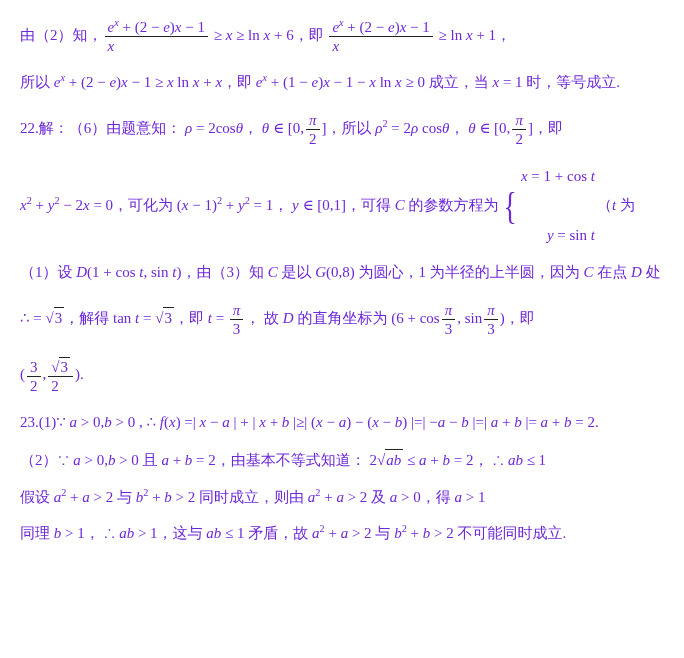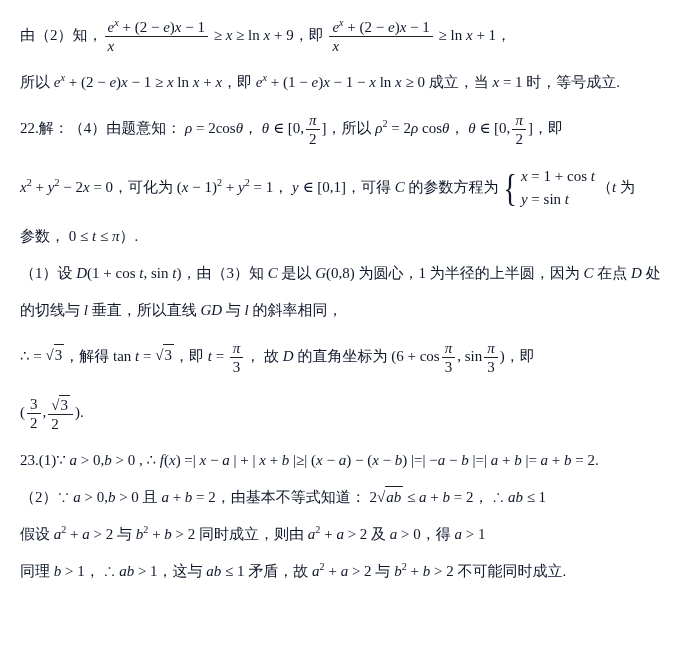--- a/index.html
+++ b/index.html
@@ -1,64 +1,62 @@
 <!DOCTYPE html>
 <html><head>
 <meta charset="utf-8">
 <style>
   html,body{margin:0;padding:0;background:#ffffff;}
   .page{
     width:684px;height:658px;box-sizing:border-box;
     padding:16px 1px 8px 20px;
     font-family:"Liberation Serif","DejaVu Serif",serif;
-    font-size:15px;color:#0f172a;overflow:hidden;background:#ffffff;
+    font-size:15px;color:#6d28d9;overflow:hidden;background:#ffffff;
   }
   .line{display:block;white-space:nowrap;margin-bottom:15px;line-height:1.45;}
   .it{font-style:italic;font-family:"Liberation Serif","DejaVu Serif",serif;}
   sup.sp{font-size:0.68em;line-height:0;}
   .frac{display:inline-flex;flex-direction:column;text-align:left;vertical-align:middle;margin:2px 2px;line-height:1.2;}
   .frac>.num{display:block;border-bottom:1px solid #222;padding:0 3px;}
   .frac>.den{display:block;padding:0 3px;}
   .sqrt{white-space:nowrap;display:inline-block;}
   .sqrt>.rad{display:inline-block;}
   .sqrt>.radicand{display:inline-block;border-top:1px solid #222;padding:0 2px 0 1px;}
   .cases{display:inline-flex;align-items:center;vertical-align:middle;margin:0 2px;}
   .cases>.brace{font-size:2.55em;font-weight:300;line-height:0.8;margin-right:2px;transform:scaleX(0.72);}
-  .cases>.cases-col{display:inline-flex;flex-direction:column;text-align:left;line-height:1.55;}
+  .cases>.cases-col{display:inline-flex;flex-direction:column;text-align:right;line-height:1.55;gap:36px;}
 </style>
 </head>
 <body>
 
 <div class="page">
   <div id="doc-body">
       <div class="line"><span>由（2）知，</span><span class="frac">
           <span class="num"><span class="it">e</span><sup class="sp it">x</sup><span> + (2 − </span><span class="it">e</span><span>)</span><span class="it">x</span><span> − 1</span></span>
           <span class="den"><span class="it">x</span></span>
-        </span><span> ≥ </span><span class="it">x</span><span> ≥ ln </span><span class="it">x</span><span> + 9，即 </span><span class="frac">
+        </span><span> ≥ </span><span class="it">x</span><span> ≥ ln </span><span class="it">x</span><span> + 6，即 </span><span class="frac">
           <span class="num"><span class="it">e</span><sup class="sp it">x</sup><span> + (2 − </span><span class="it">e</span><span>)</span><span class="it">x</span><span> − 1</span></span>
           <span class="den"><span class="it">x</span></span>
         </span><span> ≥ ln </span><span class="it">x</span><span> + 1，</span></div>
       <div class="line"><span>所以 </span><span class="it">e</span><sup class="sp it">x</sup><span> + (2 − </span><span class="it">e</span><span>)</span><span class="it">x</span><span> − 1 ≥ </span><span class="it">x</span><span> ln </span><span class="it">x</span><span> + </span><span class="it">x</span><span>，即 </span><span class="it">e</span><sup class="sp it">x</sup><span> + (1 − </span><span class="it">e</span><span>)</span><span class="it">x</span><span> − 1 − </span><span class="it">x</span><span> ln </span><span class="it">x</span><span> ≥ 0 成立，当 </span><span class="it">x</span><span> = 1 时，等号成立.</span></div>
-      <div class="line"><span>22.解：（4）由题意知： </span><span class="it">ρ</span><span> = 2cos</span><span class="it">θ</span><span>， </span><span class="it">θ</span><span> ∈ [0,</span><span class="frac">
+      <div class="line"><span>22.解：（6）由题意知： </span><span class="it">ρ</span><span> = 2cos</span><span class="it">θ</span><span>， </span><span class="it">θ</span><span> ∈ [0,</span><span class="frac">
           <span class="num"><span class="it">π</span></span>
           <span class="den"><span>2</span></span>
         </span><span>]，所以 </span><span class="it">ρ</span><sup class="sp">2</sup><span> = 2</span><span class="it">ρ</span><span> cos</span><span class="it">θ</span><span>， </span><span class="it">θ</span><span> ∈ [0,</span><span class="frac">
           <span class="num"><span class="it">π</span></span>
           <span class="den"><span>2</span></span>
         </span><span>]，即</span></div>
       <div class="line"><span class="it">x</span><sup class="sp">2</sup><span> + </span><span class="it">y</span><sup class="sp">2</sup><span> − 2</span><span class="it">x</span><span> = 0，可化为 (</span><span class="it">x</span><span> − 1)</span><sup class="sp">2</sup><span> + </span><span class="it">y</span><sup class="sp">2</sup><span> = 1， </span><span class="it">y</span><span> ∈ [0,1]，可得 </span><span class="it">C</span><span> 的参数方程为</span><span class="cases">
           <span class="brace">{</span>
           <span class="cases-col">
             <span class="cases-row"><span class="it">x</span><span> = 1 + cos </span><span class="it">t</span></span>
             <span class="cases-row"><span class="it">y</span><span> = sin </span><span class="it">t</span></span>
           </span>
         </span><span>（</span><span class="it">t</span><span> 为</span></div>
-      <div class="line"><span>参数， 0 ≤ </span><span class="it">t</span><span> ≤ </span><span class="it">π</span><span>）.</span></div>
       <div class="line"><span>（1）设 </span><span class="it">D</span><span>(1 + cos </span><span class="it">t</span><span>, sin </span><span class="it">t</span><span>)，由（3）知 </span><span class="it">C</span><span> 是以 </span><span class="it">G</span><span>(0,8) 为圆心，1 为半径的上半圆，因为 </span><span class="it">C</span><span> 在点 </span><span class="it">D</span><span> 处</span></div>
-      <div class="line"><span>的切线与 </span><span class="it">l</span><span> 垂直，所以直线 </span><span class="it">GD</span><span> 与 </span><span class="it">l</span><span> 的斜率相同，</span></div>
       <div class="line"><span>∴ </span><span> = </span><span class="sqrt"><span class="rad">√</span><span class="radicand"><span>3</span></span></span><span>，解得 tan </span><span class="it">t</span><span> = </span><span class="sqrt"><span class="rad">√</span><span class="radicand"><span>3</span></span></span><span>，即 </span><span class="it">t</span><span> = </span><span class="frac">
           <span class="num"><span class="it">π</span></span>
           <span class="den"><span>3</span></span>
         </span><span>， 故 </span><span class="it">D</span><span> 的直角坐标为 (6 + cos</span><span class="frac">
           <span class="num"><span class="it">π</span></span>
           <span class="den"><span>3</span></span>
         </span><span>, sin</span><span class="frac">
           <span class="num"><span class="it">π</span></span>
           <span class="den"><span>3</span></span>
         </span><span>)，即</span></div>

